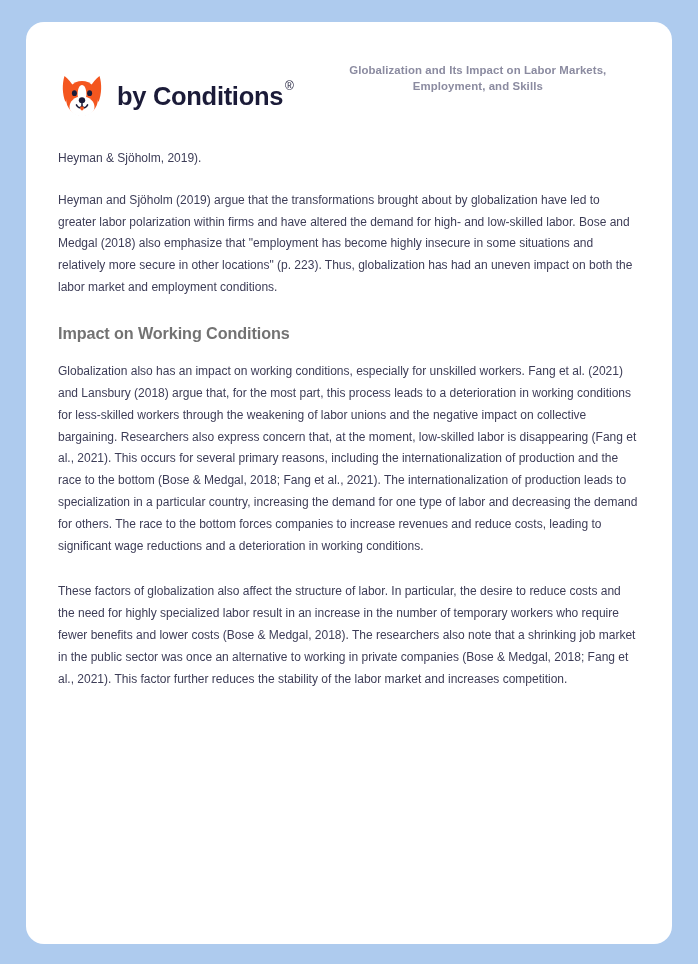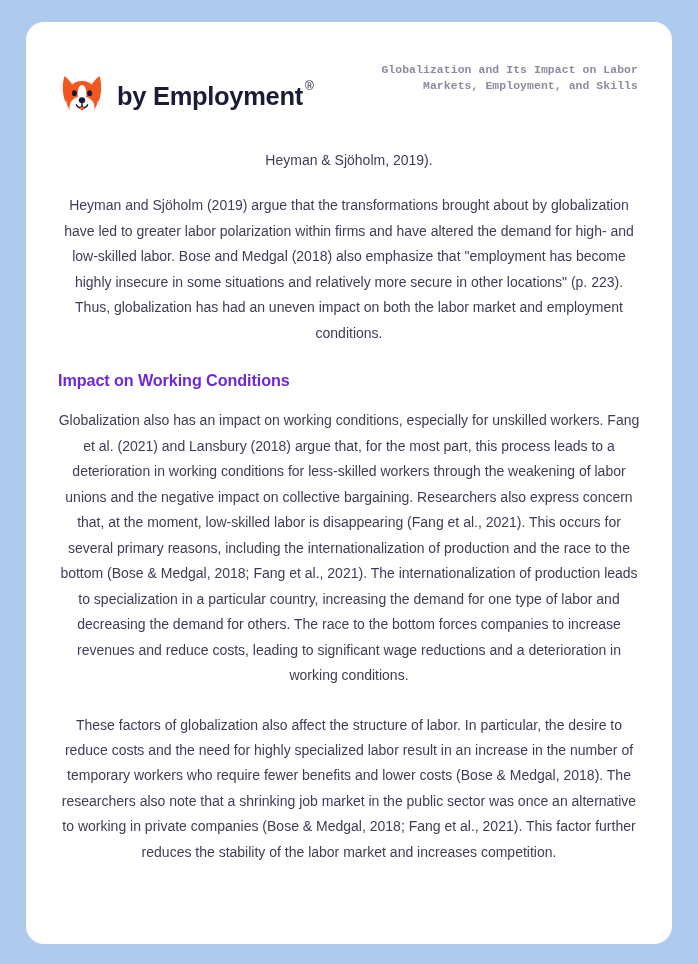--- a/index.html
+++ b/index.html
@@ -60,25 +60,24 @@
     font-size: 12px;
     font-weight: normal;
     color: #1b1b38;
     vertical-align: super;
     margin-left: 2px;
     position: relative;
     top: -5px;
   }
 
   .header-meta {
-    text-align: right;
+    text-align: center;
     flex: 1 1 auto;
     padding-left: 24px;
     padding-top: 2px;
-    font-family: Liberation Mono, monospace;
   }
 
   .header-title {
     font-size: 11.4px;
     font-weight: bold;
     color: #8b8ba0;
     line-height: 1.42;
     letter-spacing: 0.1px;
   }
 
@@ -91,35 +90,35 @@
     word-break: break-word;
   }
 
   
   .doc-body {
     padding: 0 32px 0 32px;
     margin-top: 28px;
   }
 
   .doc-body p {
-    font-size: 14px;
+    font-size: 12px;
     line-height: 1.82;
     color: #3d3d57;
     margin: 0 0 24px 0;
-    text-align: center;
+    text-align: left;
   }
 
   .doc-body p.tight-first {
     margin-bottom: 20px;
   }
 
   .doc-body h2 {
     font-size: 16.2px;
     font-weight: bold;
-    color: #6d28d9;
+    color: #737373;
     margin: 0 0 17px 0;
     letter-spacing: -0.1px;
     line-height: 1.3;
   }
 
   .sec-block { margin-top: 2px; }
 </style>
 </head>
 <body>
 
@@ -143,21 +142,21 @@
         <ellipse cx="16.4" cy="21.2" rx="2.5" ry="2.9" fill="#1b1b38"></ellipse>
         <ellipse cx="31.6" cy="21.2" rx="2.5" ry="2.9" fill="#1b1b38"></ellipse>
 
         <ellipse cx="24" cy="28.2" rx="3.2" ry="2.9" fill="#1b1b38"></ellipse>
 
         <path d="M24 31 L24 33.2" stroke="#1b1b38" stroke-width="1.5" stroke-linecap="round" fill="none"></path>
         <path d="M18.5 33 C20 36.2 22.4 36.6 24 34.2 C25.6 36.6 28 36.2 29.5 33" stroke="#1b1b38" stroke-width="1.7" fill="none" stroke-linecap="round"></path>
 
         <path d="M22.2 35.2 C22.2 39.6 25.8 39.6 25.8 35.2 C25.8 34.2 22.2 34.2 22.2 35.2 Z" fill="#f4561f"></path>
       </svg>
-      <div class="brand-word"><span>by Employment</span><span class="brand-reg">®</span></div>
+      <div class="brand-word"><span>by Conditions</span><span class="brand-reg">®</span></div>
     </div>
 
     <div class="header-meta">
       <div class="header-title">Globalization and Its Impact on Labor Markets, Employment, and Skills</div>
     </div>
 
   </div>
 
   <div class="doc-body">
 

